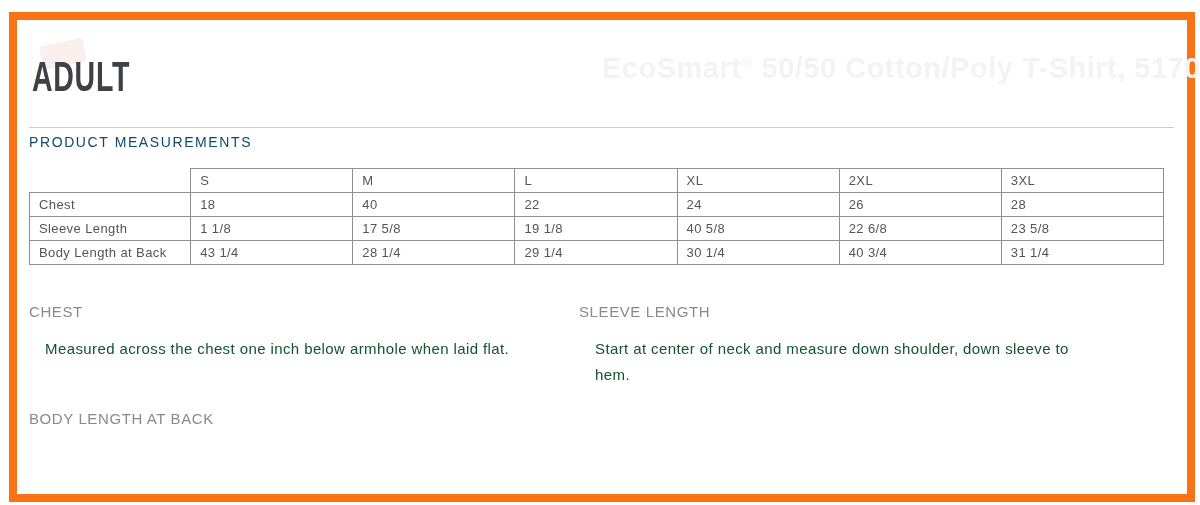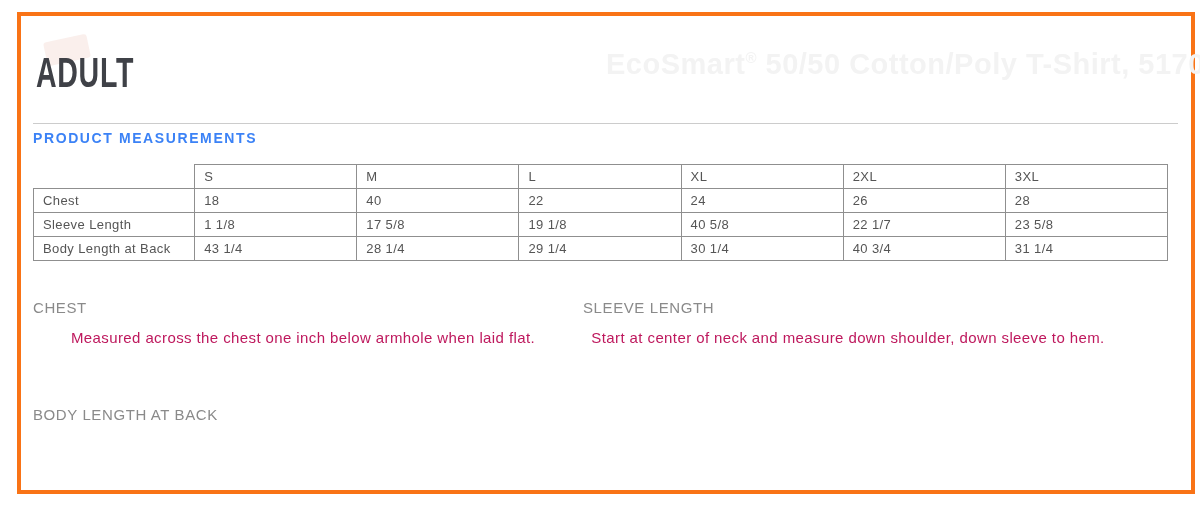--- a/index.html
+++ b/index.html
@@ -10,25 +10,25 @@
   }
   .page {
     position: relative;
     width: 1200px;
     height: 505px;
     background: #ffffff;
     overflow: hidden;
   }
   .frame {
     position: absolute;
-    left: 17px;
+    left: 9px;
     top: 12px;
     width: 1170px;
     height: 474px;
-    border: 4px solid #f97316;
+    border: 8px solid #f97316;
     background: #ffffff;
   }
   .watermark-blob {
     position: absolute;
     left: 24px;
     top: 22px;
     width: 44px;
     height: 24px;
     background: #f8e9e6;
     opacity: 0.75;
@@ -69,23 +69,23 @@
     top: 107px;
     width: 1145px;
     height: 0;
     border-top: 1px solid #cccccc;
   }
   .section-title {
     position: absolute;
     left: 12px;
     top: 114px;
     font-size: 14px;
-    font-weight: bold;
+    font-weight: normal;
     letter-spacing: 1.6px;
-    color: #3b82f6;
+    color: #0c4a6e;
   }
   .meas-table {
     position: absolute;
     left: 12px;
     top: 148px;
     width: 1135px;
     border-collapse: collapse;
     table-layout: fixed;
     font-size: 13px;
     color: #555555;
@@ -110,25 +110,24 @@
     width: 540px;
   }
   .def-term {
     font-size: 15px;
     color: #8a8a8a;
     letter-spacing: 0.6px;
     margin: 0 0 9px 0;
   }
   .def-desc {
     font-size: 15px;
-    color: #be185d;
+    color: #14532d;
     letter-spacing: 0.4px;
     line-height: 26px;
-    margin: 4px;
-    text-align: center;
+    margin: 16px;
   }
   .def-chest { left: 12px; top: 283px; }
   .def-sleeve { left: 562px; top: 283px; width: 530px; }
   .def-body { left: 12px; top: 390px; }
 </style>
 </head>
 <body>
 
 <div class="page">
   <div class="frame">
@@ -175,21 +174,21 @@
             <td>24</td>
             <td>26</td>
             <td>28</td>
           </tr>
           <tr>
             <td>Sleeve Length</td>
             <td>1 1/8</td>
             <td>17 5/8</td>
             <td>19 1/8</td>
             <td>40 5/8</td>
-            <td>22 1/7</td>
+            <td>22 6/8</td>
             <td>23 5/8</td>
           </tr>
           <tr>
             <td>Body Length at Back</td>
             <td>43 1/4</td>
             <td>28 1/4</td>
             <td>29 1/4</td>
             <td>30 1/4</td>
             <td>40 3/4</td>
             <td>31 1/4</td>

